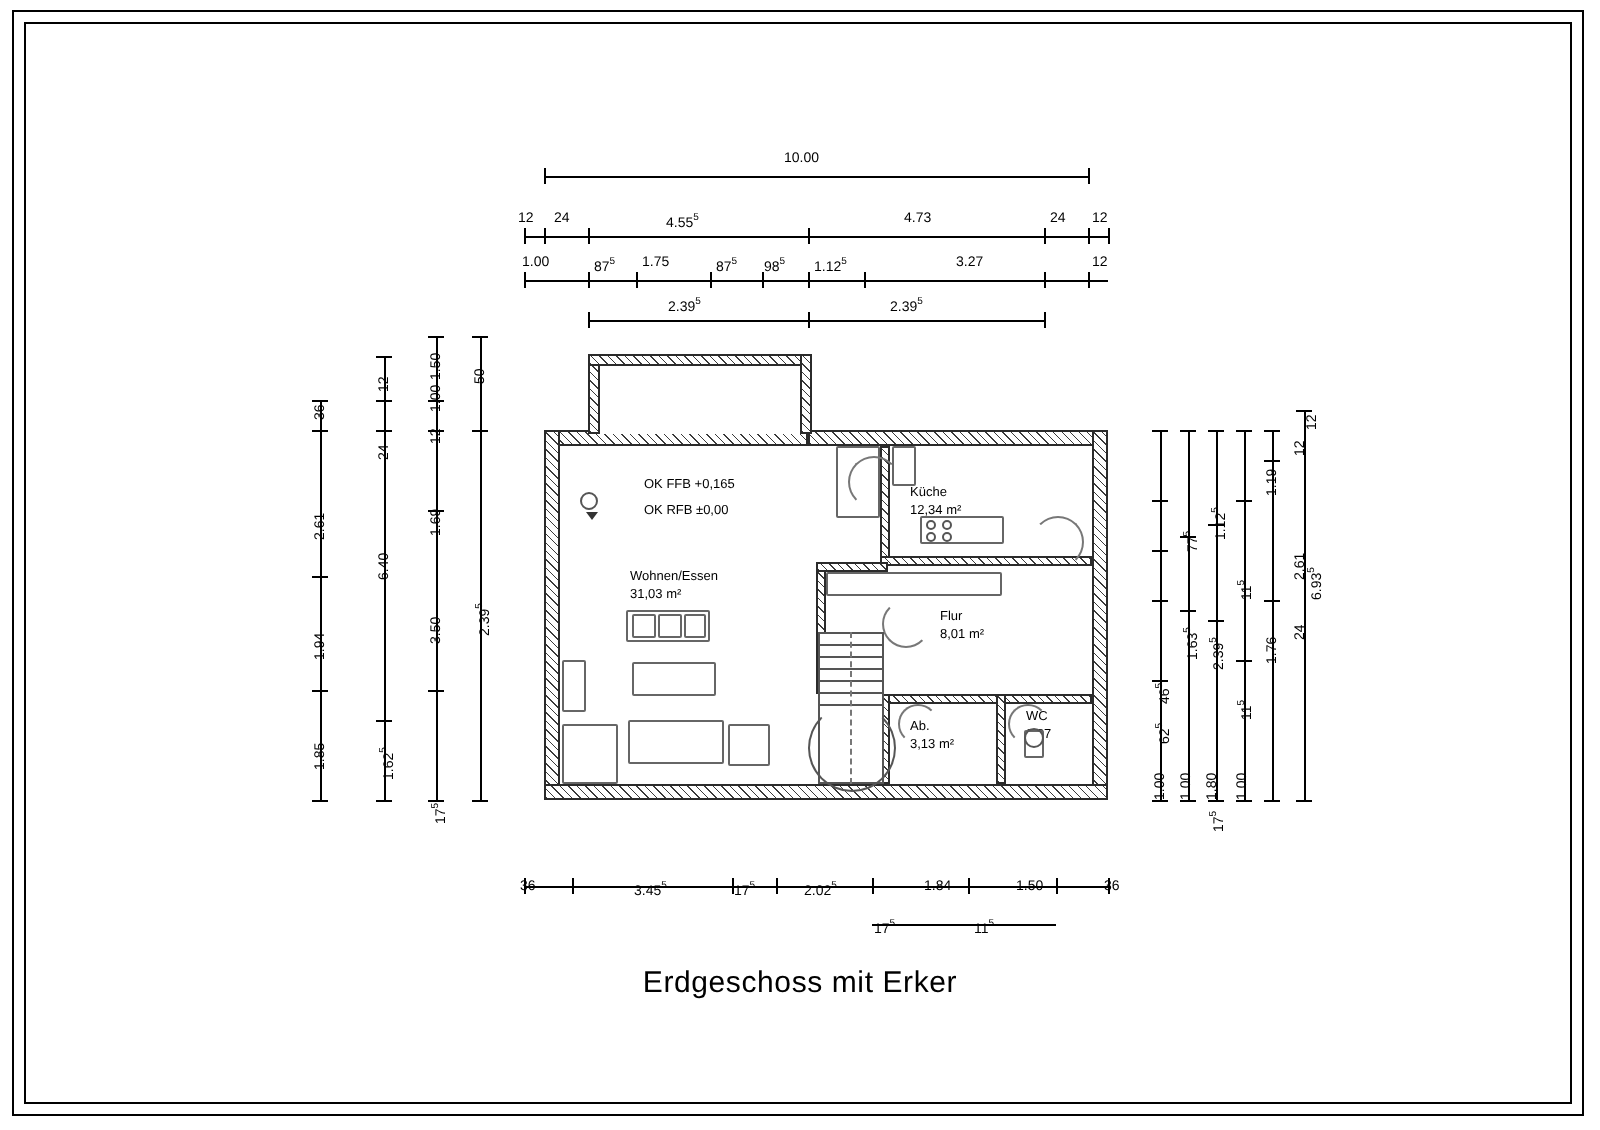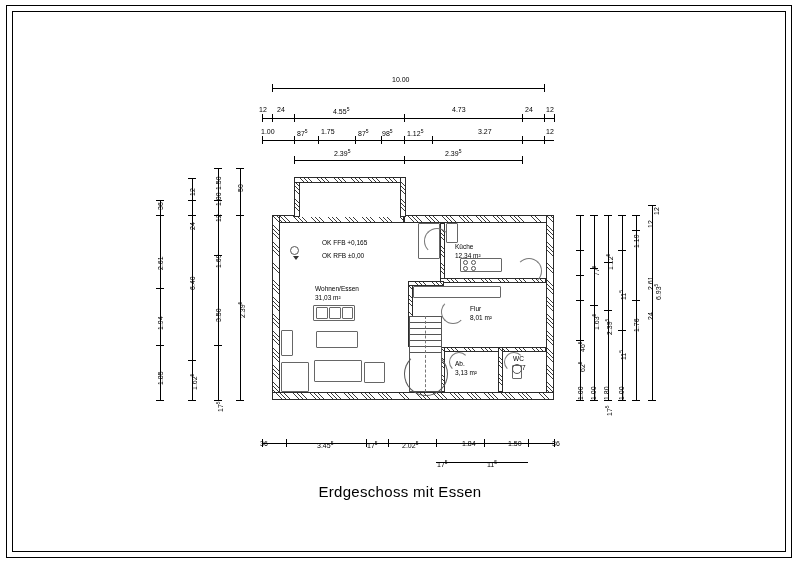--- a/index.html
+++ b/index.html
@@ -390,15 +390,15 @@
     <div class="stair-step" style="left:409px; top:328px; width:33px;"></div>
     <div class="stair-step" style="left:409px; top:334px; width:33px;"></div>
     <div class="stair-step" style="left:409px; top:340px; width:33px;"></div>
     <div class="stair-step" style="left:409px; top:346px; width:33px;"></div>
     <div class="stair-step" style="left:409px; top:352px; width:33px;"></div>
     <div class="arc" style="left:404px; top:352px; width:44px; height:44px; border-color:#555; border-top-color:transparent;"></div>
     <div class="line-v" style="left:425px; top:316px; height:76px; border-left:0.6px dashed #777;"></div>
 
   </div>
 
-  <div class="title">Erdgeschoss mit Essen</div>
+  <div class="title">Erdgeschoss mit Erker</div>
 
 </div>
 
 </body></html>

